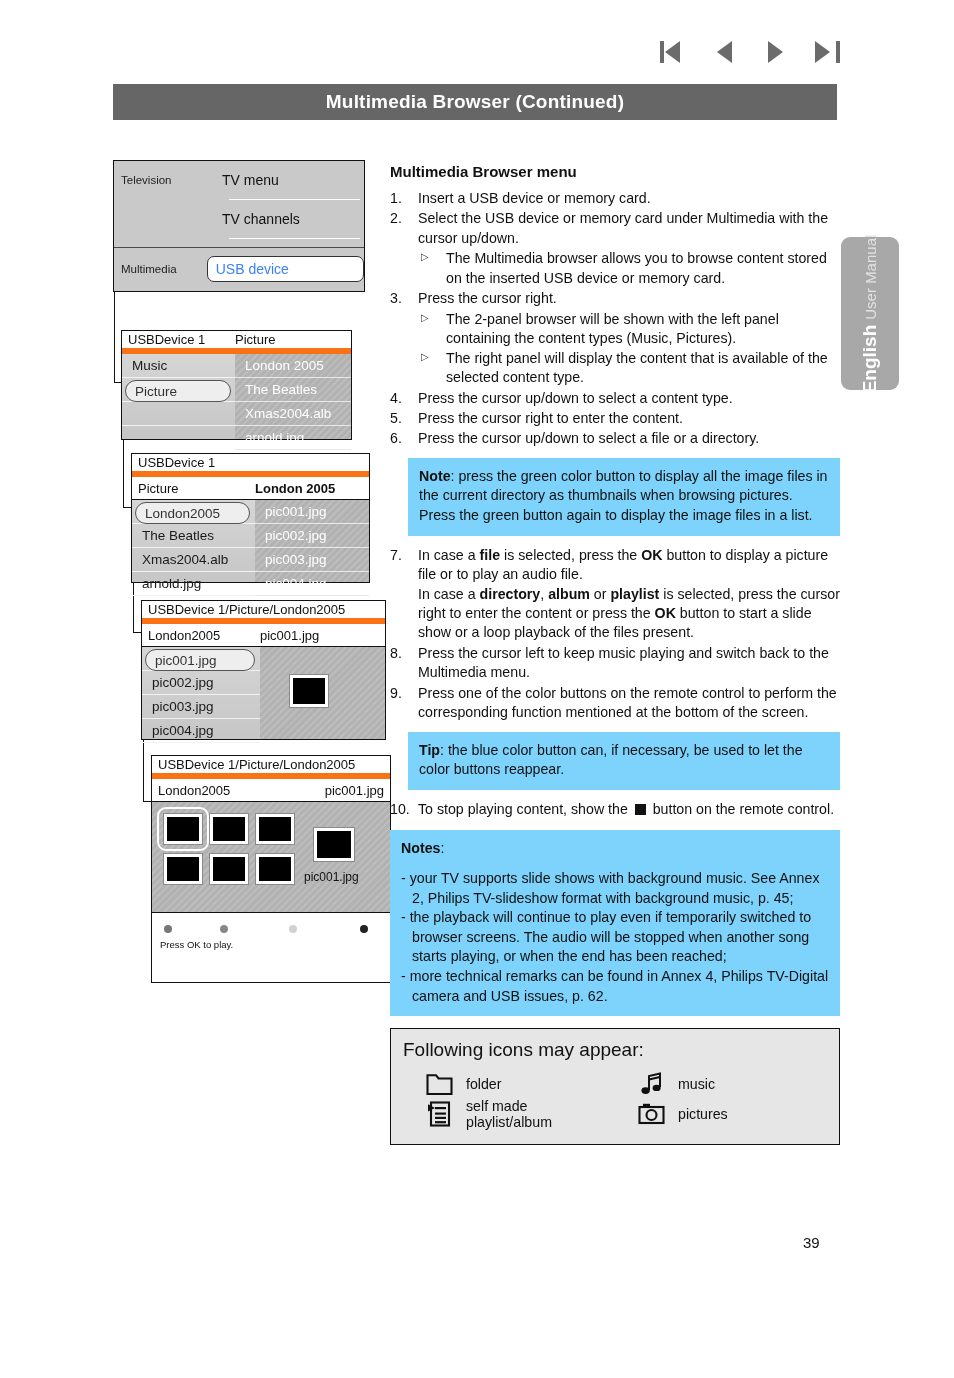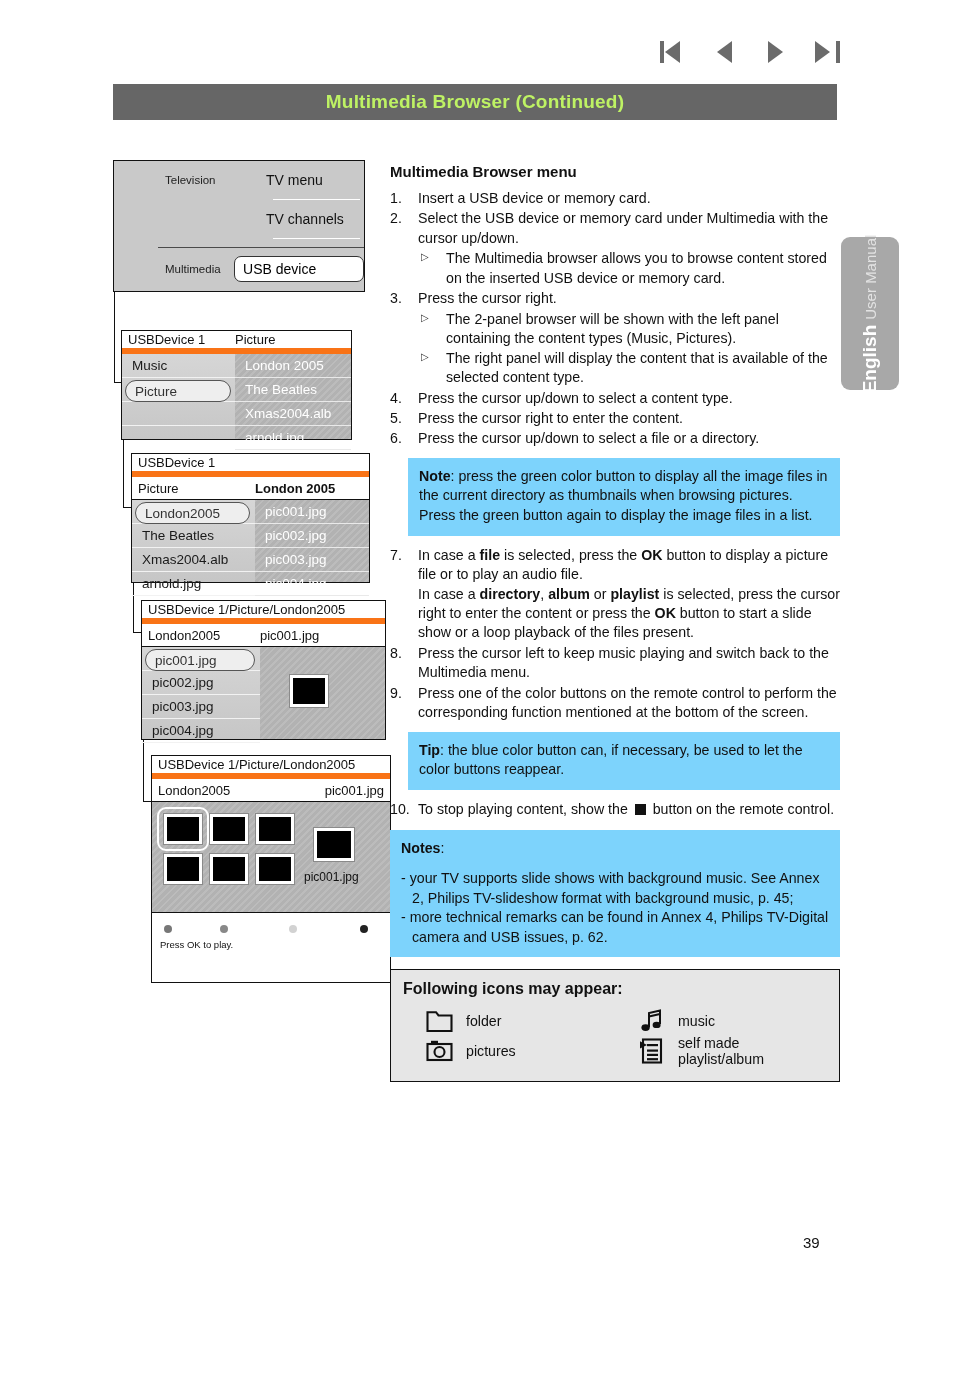--- a/index.html
+++ b/index.html
@@ -20,21 +20,21 @@
   }
   .navbtn { width: 28px; height: 22px; position: relative; }
   .tri-l { width:0;height:0;border-top:11px solid transparent;border-bottom:11px solid transparent;border-right:15px solid #6b6b6b; position:absolute; top:0; }
   .tri-r { width:0;height:0;border-top:11px solid transparent;border-bottom:11px solid transparent;border-left:15px solid #6b6b6b; position:absolute; top:0; }
   .bar-l { position:absolute; left:0; top:0; width:4px; height:22px; background:#6b6b6b; }
   .bar-r { position:absolute; right:0; top:0; width:4px; height:22px; background:#6b6b6b; }
 
   
   .banner {
     position:absolute; left:113px; top:84px; width:724px; height:36px;
-    background:#666666; color:#bef264;
+    background:#666666; color:#ffffff;
     display:flex; align-items:center; justify-content:center;
     font-size:19px; font-weight:bold; letter-spacing:.2px;
   }
 
   
   .sidetab {
     position:absolute; left:841px; top:237px; width:58px; height:153px;
     background:#a8a8a8; border-radius:9px;
     display:flex; align-items:center; justify-content:center;
   }
@@ -46,29 +46,29 @@
   .sidetab .um { font-size:15px; color:#e2e2e2; }
 
   
   .pageno { position:absolute; left:803px; top:1234px; font-size:15px; color:#111; }
 
   
   .diagrams { position:absolute; left:113px; top:160px; width:270px; height:830px; }
   .scr { position:absolute; background:#fff; border:1px solid #111; }
 
   
-  #scr1 { left:0; top:0; width:252px; height:132px; background:#c9c9c9;padding-left:44px; }
+  #scr1 { left:0; top:0; width:252px; height:132px; background:#c9c9c9; }
   #scr1 .r { display:flex; align-items:center; height:38px; }
   #scr1 .lbl { width:108px; padding-left:7px; font-size:11.5px; color:#222; }
   #scr1 .val { flex:1; font-size:14px; color:#111; }
   #scr1 .divline { height:1px; background:#ffffff; margin-left:115px; margin-right:4px; }
   #scr1 .sep { height:1px; background:#4a4a4a; }
   #scr1 .pill {
     margin-left:1px; padding:4px 8px; background:#fff; border:1.5px solid #333;
-    border-radius:7px; font-size:14px; color:#000000; display:inline-block; width:184px;
+    border-radius:7px; font-size:14px; color:#3b82f6; display:inline-block; width:184px;
   }
 
   
   .tv { background:#fff; }
   .tv .titlebar { display:flex; height:23px; align-items:center; border-bottom:6px solid #f97316; padding:0 6px; font-size:13px; }
   .tv .subbar  { display:flex; height:23px; align-items:center; border-bottom:1px solid #111; padding:0 6px; font-size:13px; }
   .tv .body { display:flex; position:relative; }
   .tv .lpane { position:relative; }
   .tv .rpane { position:relative; flex:1; }
   .pane-row { height:24px; display:flex; align-items:center; padding-left:10px; font-size:13.5px; }
@@ -117,21 +117,21 @@
   ol.steps > li > .num { position:absolute; left:0; top:0; }
   ul.sub { list-style:none; margin:1px 0 1px 0; padding:0; }
   ul.sub > li { position:relative; padding-left:28px; font-size:14.2px; line-height:1.37; }
   ul.sub > li > .tri { position:absolute; left:3px; top:1px; font-size:10px; color:#333; }
   .graybox { background:#7dd3fc; padding:9px 11px 10px 11px; font-size:14.2px; line-height:1.38; margin:9px 0 10px 0; }
   .graybox.indent { margin-left:18px; width:calc(100% - 18px); }
   .stopsq { display:inline-block; width:11px; height:11px; background:#111; vertical-align:-1px; margin:0 3px; }
   b { font-weight:bold; }
 
   .iconbox { border:1.5px solid #111; background:#e6e6e6; padding:10px 12px 14px 12px; margin-top:12px; }
-  .iconbox h3 { font-size:16px; font-weight:bold; margin:0 0 9px 0; }
+  .iconbox h3 { font-size:19px; font-weight:normal; margin:0 0 9px 0; }
   .icongrid { display:grid; grid-template-columns: 1fr 1fr; row-gap:0; }
   .iconitem { display:flex; align-items:center; gap:11px; padding-left:22px; font-size:14.2px; }
   .gl { width:30px; height:28px; flex:0 0 30px; display:flex; align-items:center; justify-content:center; }
 </style>
 </head>
 <body>
 
 <div class="navbar">
   <div class="navbtn">
     <span class="bar-l"></span>
@@ -358,20 +358,21 @@
   <ol class="steps">
     <li>
       <span class="num">10.</span>
       <span><span>To stop playing content, show the </span><span class="stopsq"></span><span> button on the remote control.</span></span>
     </li>
   </ol>
 
   <div class="graybox" style="margin-top:11px;">
     <div style="margin-bottom:10px;"><b>Notes</b><span>:</span></div>
     <div style="padding-left:11px; text-indent:-11px;">- your TV supports slide shows with background music. See Annex 2, Philips TV-slideshow format with background music, p. 45;</div>
+    <div style="padding-left:11px; text-indent:-11px;">- the playback will continue to play even if temporarily switched to browser screens. The audio will be stopped when another song starts playing, or when the end has been reached;</div>
     <div style="padding-left:11px; text-indent:-11px;">- more technical remarks can be found in Annex 4, Philips TV-Digital camera and USB issues, p. 62.</div>
   </div>
 
   <div class="iconbox">
     <h3>Following icons may appear:</h3>
     <div class="icongrid">
 
       <div class="iconitem">
         <span class="gl">
           <svg width="28" height="23" viewBox="0 0 28 23">
@@ -384,42 +385,42 @@
       <div class="iconitem">
         <span class="gl">
           <svg width="26" height="26" viewBox="0 0 26 26">
             <path d="M10 19 L10 5 L21 2.5 L21 16" fill="none" stroke="#111" stroke-width="2"></path>
             <path d="M10 8.5 L21 6" fill="none" stroke="#111" stroke-width="2"></path>
             <ellipse cx="6.6" cy="19.6" rx="4.2" ry="3.4" fill="#111"></ellipse>
             <ellipse cx="17.6" cy="16.9" rx="4" ry="3.2" fill="#111"></ellipse>
           </svg>
         </span>
         <span>music</span>
-      </div>
-
-      <div class="iconitem">
-        <span class="gl">
-          <svg width="28" height="24" viewBox="0 0 28 24">
-            <rect x="1.5" y="5" width="24" height="16" fill="none" stroke="#111" stroke-width="2.1"></rect>
-            <rect x="5" y="1.8" width="7" height="3.4" fill="#111"></rect>
-            <circle cx="13.5" cy="13" r="5" fill="none" stroke="#111" stroke-width="2.1"></circle>
-          </svg>
-        </span>
-        <span>pictures</span>
       </div>
 
       <div class="iconitem">
         <span class="gl">
           <svg width="26" height="26" viewBox="0 0 26 26">
             <rect x="4" y="1.5" width="18" height="23" fill="none" stroke="#111" stroke-width="2.1"></rect>
             <rect x="8" y="11.5" width="11" height="2.2" fill="#111"></rect>
             <rect x="8" y="15.8" width="11" height="2.2" fill="#111"></rect>
             <rect x="8" y="20.1" width="11" height="2.2" fill="#111"></rect>
             <rect x="8" y="6" width="11" height="2.2" fill="#111"></rect>
             <path d="M1 3.2 L8 6.9 L1 10.6 Z" fill="#111"></path>
           </svg>
         </span>
         <span>self made playlist/album</span>
       </div>
 
+      <div class="iconitem">
+        <span class="gl">
+          <svg width="28" height="24" viewBox="0 0 28 24">
+            <rect x="1.5" y="5" width="24" height="16" fill="none" stroke="#111" stroke-width="2.1"></rect>
+            <rect x="5" y="1.8" width="7" height="3.4" fill="#111"></rect>
+            <circle cx="13.5" cy="13" r="5" fill="none" stroke="#111" stroke-width="2.1"></circle>
+          </svg>
+        </span>
+        <span>pictures</span>
+      </div>
+
     </div>
   </div>
 </div>
 
 </body></html>

